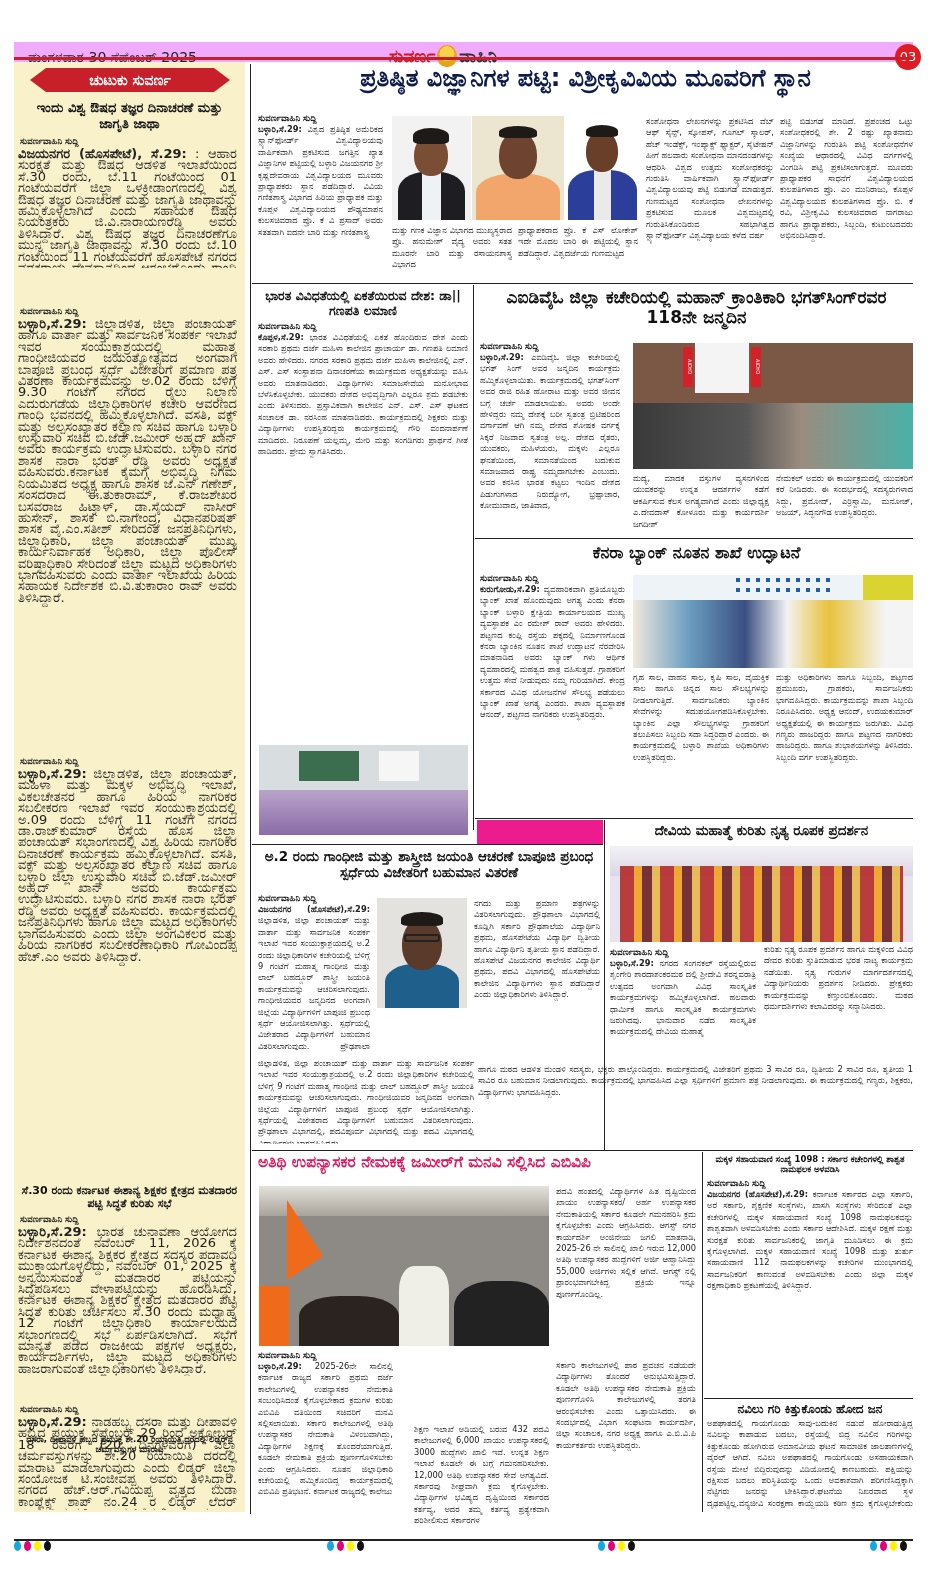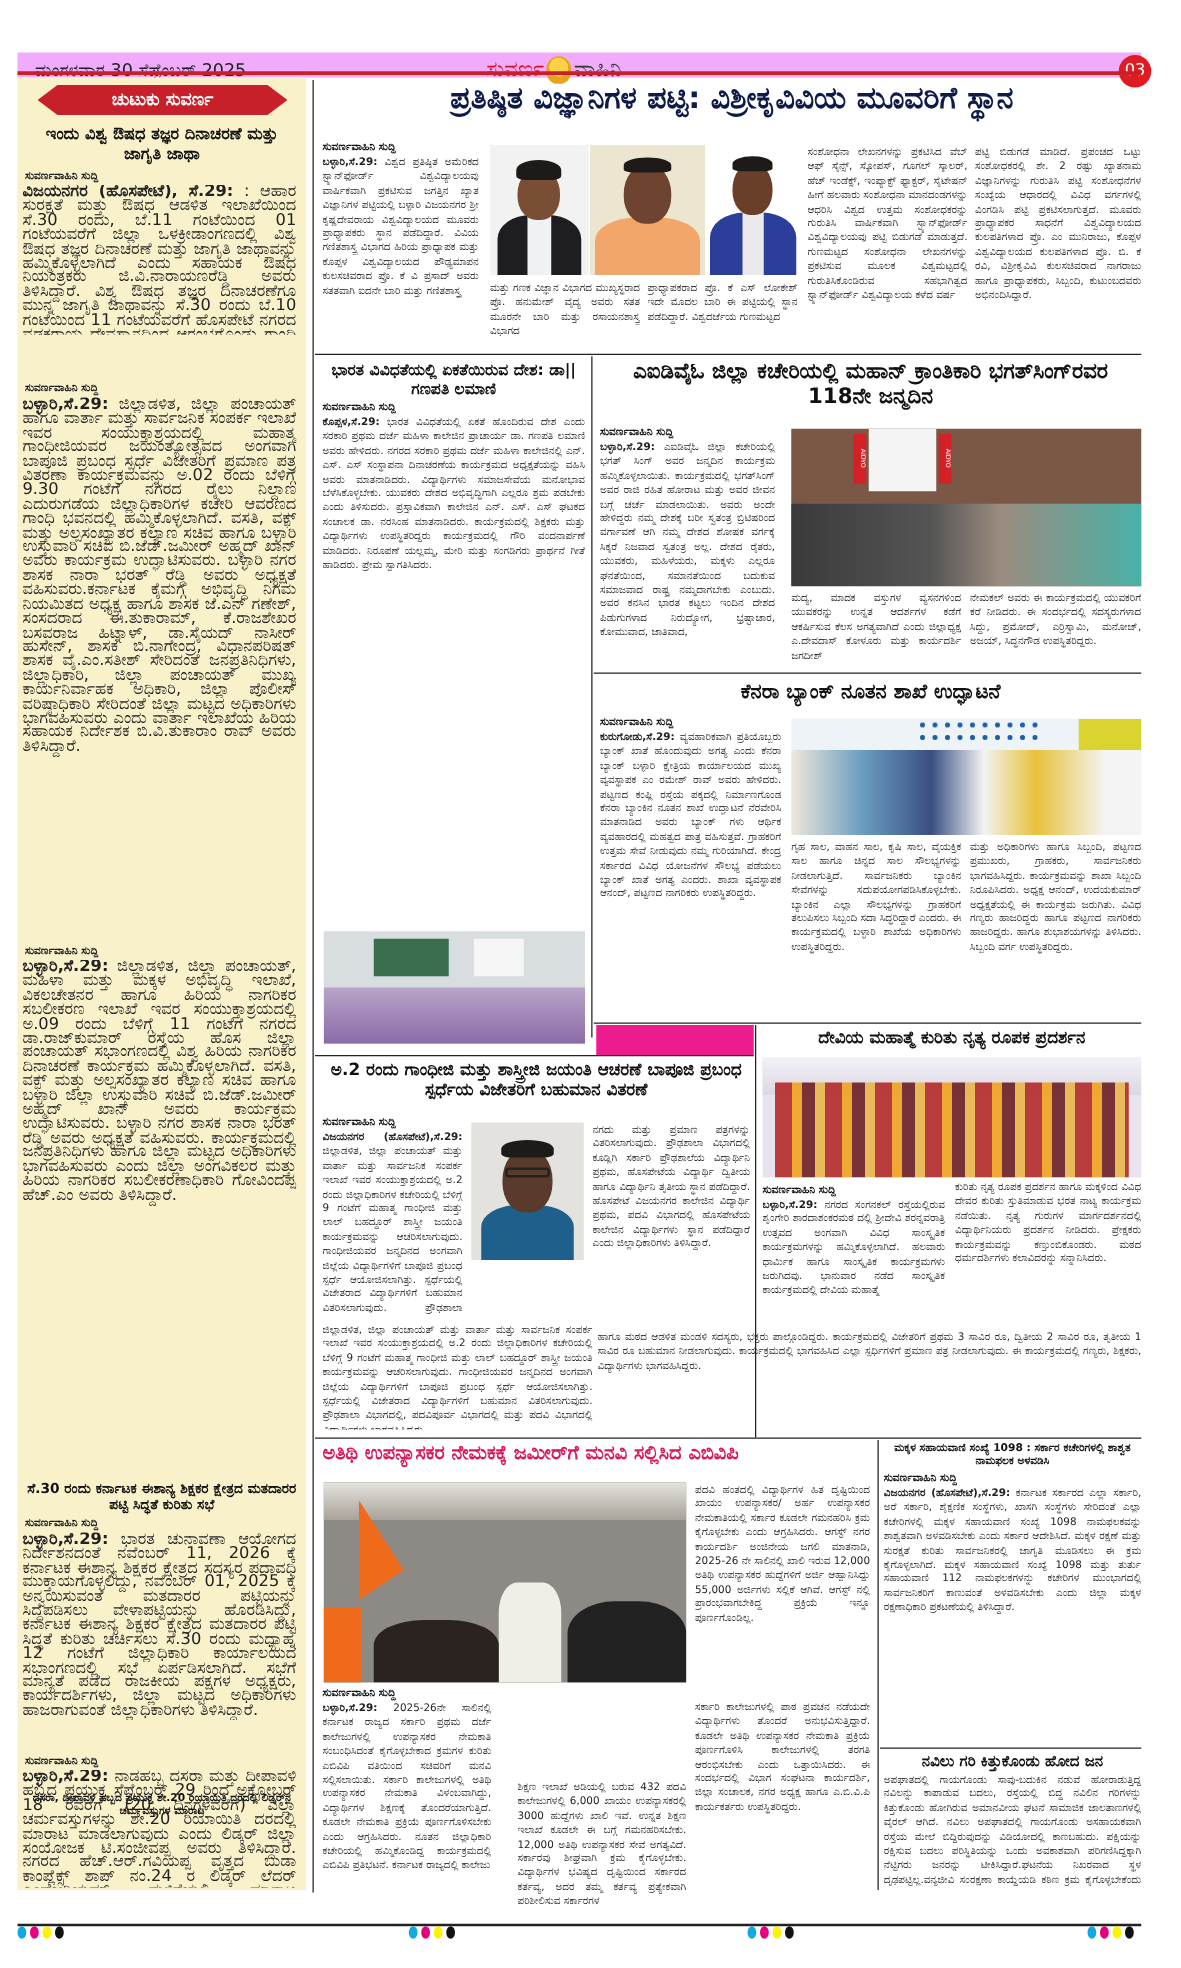--- a/index.html
+++ b/index.html
@@ -1,21 +1,21 @@
 <!DOCTYPE html>
 <html><head>
 <meta charset="utf-8">
 <style>
   * { box-sizing: border-box; margin: 0; padding: 0; }
   html, body { width: 945px; height: 1574px; background: #ffffff; overflow: hidden; }
   body { position: relative; font-family: "DejaVu Sans", sans-serif; color: #1a1a1a; }
 
   .masthead { position: absolute; left: 14px; top: 42px; width: 899px; height: 20px; background: #f0abfc; }
   .mast-date { position: absolute; left: 14px; top: 7px; font-size: 14px; color: #222; font-family: "DejaVu Sans", sans-serif; }
-  .mast-logo { position: absolute; left: 375px; top: 3px; font-size: 17px; font-weight: normal; display: flex; align-items: center; gap: 2px; }
+  .mast-logo { position: absolute; left: 375px; top: 3px; font-size: 17px; font-weight: bold; display: flex; align-items: center; gap: 2px; }
   .mast-logo .l1 { color: #d4161e; }
   .mast-logo .l2 { color: #333; }
   .logo-emblem { display: inline-block; width: 20px; height: 22px; border-radius: 50% 50% 45% 45%; background: radial-gradient(circle at 50% 40%, #f9d24a 0 45%, #e9a21b 46% 100%); }
   .page-num { position: absolute; right: -8px; top: 2px; width: 26px; height: 26px; border-radius: 50%; background: #e11b22; color: #fff; font-size: 13px; text-align: center; line-height: 26px; }
   .mast-rule { position: absolute; left: 14px; top: 57px; width: 899px; height: 3px; background: #c8202a; }
 
   
   .leftcol { position: absolute; left: 14px; top: 62px; width: 231px; height: 1450px; background: #f8f1c9; }
   .vrule { position: absolute; width: 1px; background: #222; }
   .chutuku { position: absolute; left: 16px; top: 6px; width: 200px; height: 24px; background: #c8202a; color: #fff; font-weight: bold; font-size: 14px; text-align: center; line-height: 24px; clip-path: polygon(8% 0, 92% 0, 100% 50%, 92% 100%, 8% 100%, 0 50%); }

